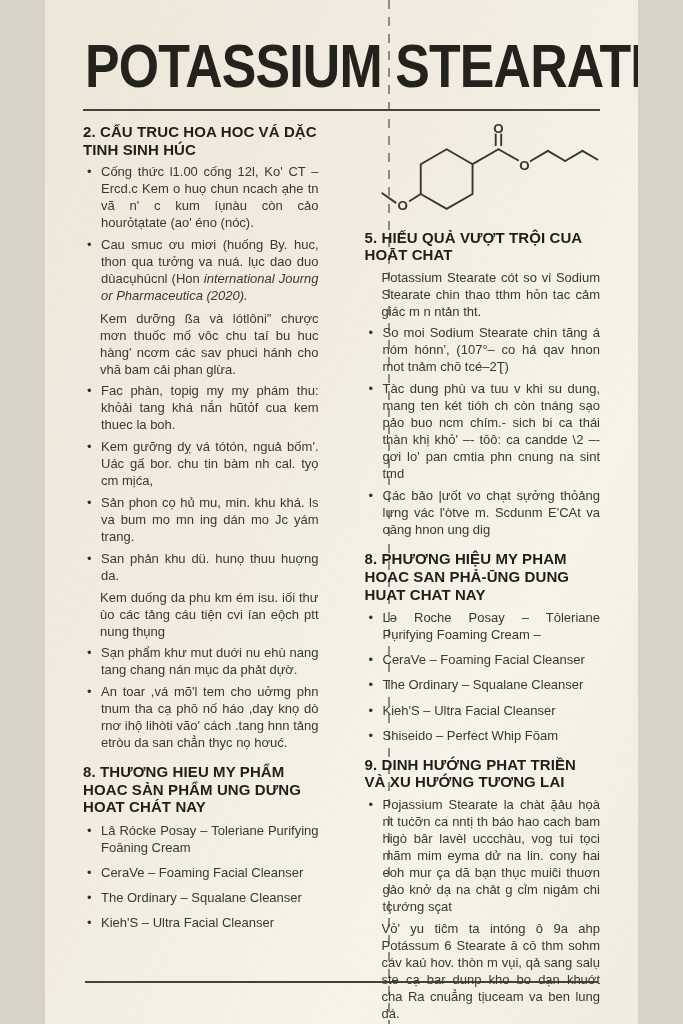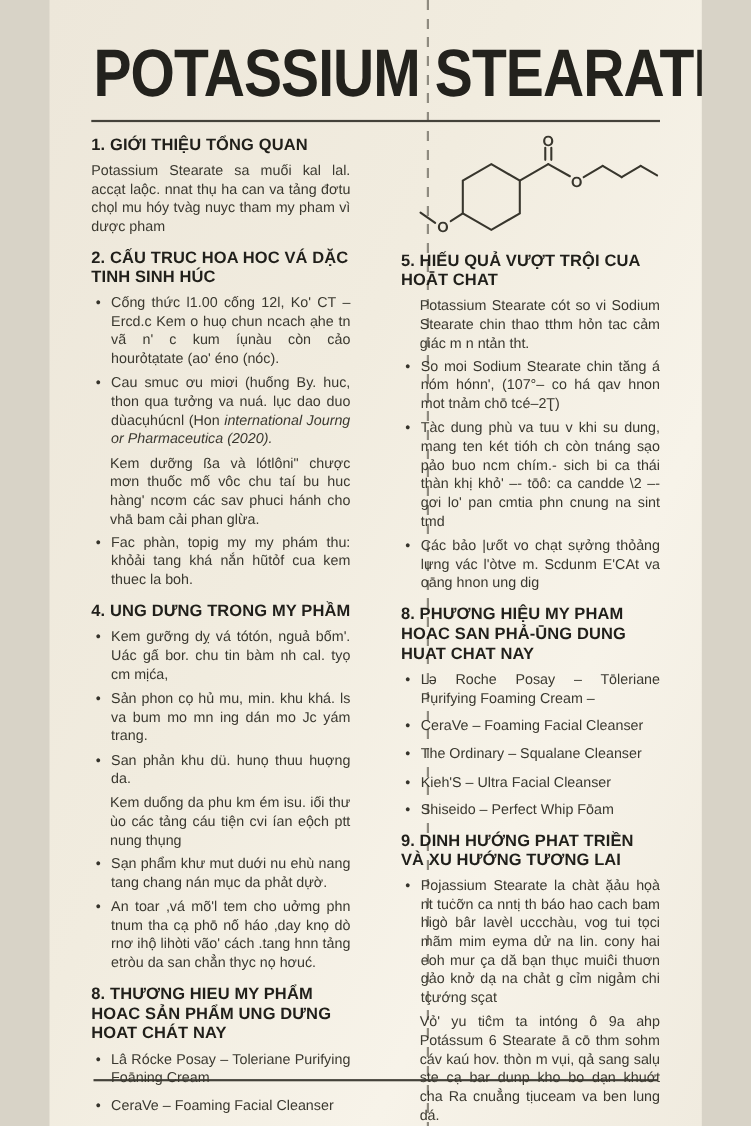--- a/index.html
+++ b/index.html
@@ -49,24 +49,20 @@
   <div class="bottom-rule"></div>
 
   <div class="inner">
     <div class="title">POTASSIUM STEARATE</div>
     <div class="top-rule"></div>
 
     <div class="cols">
 
       <div class="col">
 
-        <div class="sec">
-          <div class="sh">1. GIỚI THIỆU TỔNG QUAN</div>
-          <div class="p">Potassium Stearate sa muối kal lal. accạt laộc. nnat thụ ha can va tảng đơtu chọl mu hóy tvàg nuyc tham my pham vì dược pham</div>
-        </div>
 
         <div class="sec">
           <div class="sh">2. CẤU TRUC HOA HOC VÁ DẶC TINH SINH HÚC</div>
           <div class="bl">
             <span class="dot">•</span>
             <span class="bt">Cống thức l1.00 cống 12l, Ko' CT –  Ercd.c Kem o huọ chun ncach ạhe tn  vã n' c kum íụnàu còn  cảo hourỏtạtate (ao' éno (nóc).</span>
           </div>
           <div class="bl">
             <span class="dot">•</span>
             <span class="bt"><span>Cau smuc ơu miơi (huống By. huc, thon qua tưởng va nuá. lục dao duo dùacụhúcnl (Hon </span><i>international Journg or Pharmaceutica (2020).</i></span>
@@ -75,21 +71,20 @@
 
         <div class="sec">
           <div class="p ind">Kem dưỡng ßa và lótlôni" chược mơn thuốc mố vôc chu taí bu huc hàng' ncơm các sav phuci hánh cho vhā bam cải phan glừa.</div>
           <div class="bl">
             <span class="dot">•</span>
             <span class="bt">Fac phàn, topig my my phám thu: khỏải tang khá nắn hũtỏf cua kem thuec la boh.</span>
           </div>
         </div>
 
         <div class="sec">
-          <div class="sh">4. UNG DƯNG TRONG MY PHẦM</div>
           <div class="bl">
             <span class="dot">•</span>
             <span class="bt">Kem gưỡng dỵ vá tótón, nguả bốm'. Uác gấ bor. chu tin bàm nh cal. tyọ cm mịća,</span>
           </div>
           <div class="bl">
             <span class="dot">•</span>
             <span class="bt">Sản phon cọ hủ mu, min. khu khá. ls va bum mo mn ing dán mo Jc yám trang.</span>
           </div>
           <div class="bl">
             <span class="dot">•</span>

